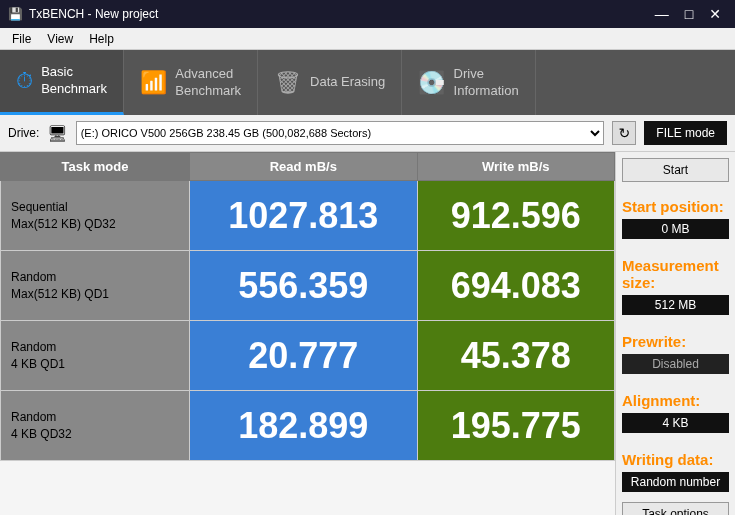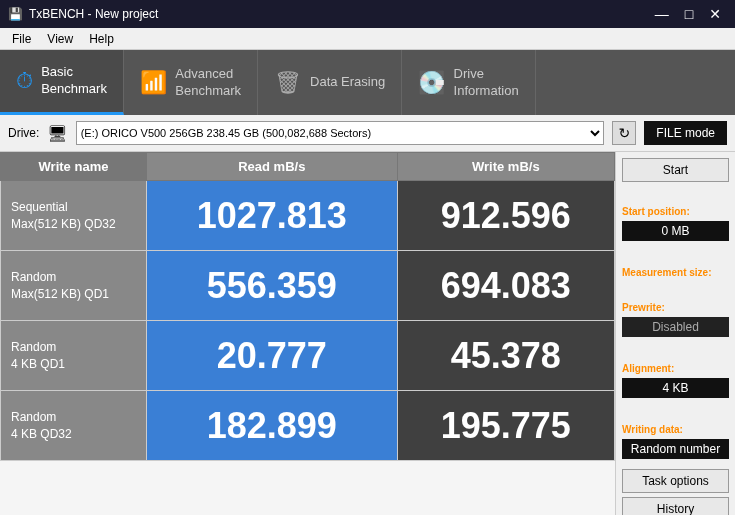--- a/index.html
+++ b/index.html
@@ -120,58 +120,58 @@
       text-align: center;
       font-weight: bold;
       font-size: 13px;
       border: 1px solid #777;
     }
     .bench-table th:first-child { background: #777; }
     
     .bench-row td { border: 1px solid #ccc; padding: 0; }
     .bench-row .task-cell {
       background: #888;
-      color: #ffffff;
+      color: #000000;
       padding: 8px 10px;
-      width: 146px;
+      width: 189px;
       vertical-align: middle;
       font-size: 12px;
       line-height: 1.4;
     }
     .bench-row .value-cell {
       text-align: center;
       vertical-align: middle;
       height: 70px;
       font-size: 36px;
       font-weight: bold;
       font-family: Arial, sans-serif;
     }
     .value-cell.read { background: #3a7fd5; color: white; }
-    .value-cell.write { background: #404040; color: white; margin-left: 32px; }
+    .value-cell.write { background: #4d7c0f; color: white; margin-left: 32px; }
     
     
     .right-panel {
       width: 120px;
       background: #f0f0f0;
       border-left: 1px solid #ccc;
       padding: 6px;
       display: flex;
       flex-direction: column;
       gap: 4px;
     }
     .rp-btn {
       width: 100%;
       padding: 4px 6px;
       font-size: 12px;
       cursor: pointer;
       border: 1px solid #999;
       background: #e8e8e8;
       text-align: center;
     }
-    .rp-label { font-size: 10px; color: #ff8c00; font-weight: bold; margin-top: 20px; }
+    .rp-label { font-size: 15px; color: #ff8c00; font-weight: bold; margin-top: 12px; }
     .rp-value { background: #111; color: white; padding: 3px 6px; font-size: 12px; text-align: center; margin-bottom: 2px; }
   </style>
 </head>
 <body>
 
 <div class="title-bar">
   <div class="title-bar-left">
     <span>💾</span>
     <span>TxBENCH - New project</span>
   </div>
@@ -216,21 +216,21 @@
   <div class="drive-refresh">↻</div>
   <button class="file-mode-btn">FILE mode</button>
 </div>
 
 <div class="main">
 
   <div class="left-panel">
     <table class="bench-table">
       <thead>
         <tr>
-          <th>Write name</th>
+          <th>Task mode</th>
           <th style="color:#ffffff;">Read mB/s</th>
           <th style="color:#ffffff;">Write mB/s</th>
         </tr>
       </thead>
       <tbody id="bench-tbody">
       <tr class="bench-row">
       <td class="task-cell">Sequential<br>Max(512 KB) QD32</td>
       <td class="value-cell read">1027.813</td>
       <td class="value-cell write">912.596</td>
     </tr>
@@ -253,20 +253,21 @@
     </table>
   </div>
 
   <div class="right-panel">
     <button class="rp-btn">Start</button>
 
     <div class="rp-label">Start position:</div>
     <div class="rp-value">0 MB</div>
 
     <div class="rp-label">Measurement size:</div>
+    <div class="rp-value">512 MB</div>
 
     <div class="rp-label">Prewrite:</div>
     <div class="rp-value" style="background:#222;color:#aaa;">Disabled</div>
 
     <div class="rp-label">Alignment:</div>
     <div class="rp-value">4 KB</div>
 
     <div class="rp-label">Writing data:</div>
     <div class="rp-value">Random number</div>
 

